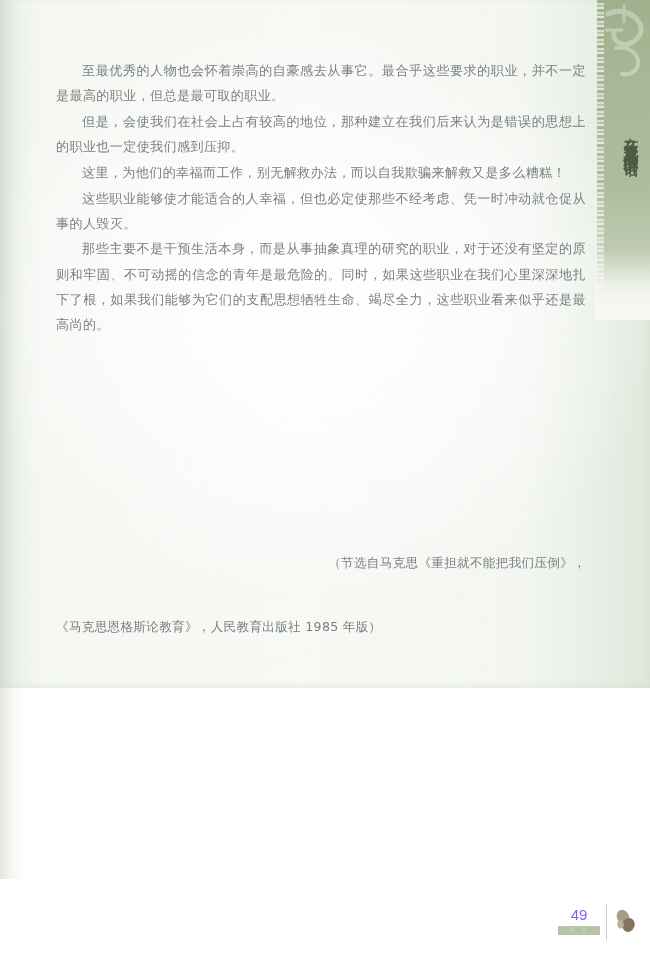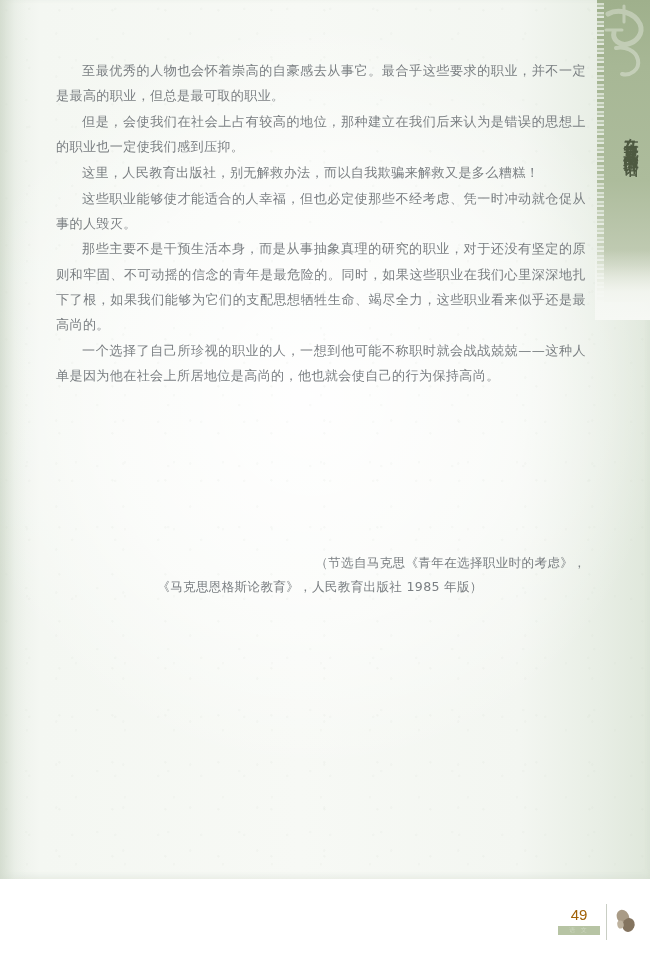--- a/index.html
+++ b/index.html
@@ -14,21 +14,21 @@
     overflow: hidden;
     font-family: "DejaVu Sans", sans-serif;
   }
 
   
   #page-sheet {
     position: absolute;
     left: 0;
     top: 0;
     width: 650px;
-    height: 879px;
+    height: 688px;
     background:
       radial-gradient(ellipse 70% 55% at 48% 45%, rgba(255,255,255,0.92) 0%, rgba(255,255,255,0.55) 45%, rgba(255,255,255,0.0) 78%),
       linear-gradient(90deg,
         #e2e9df 0px, #eef2ec 18px, #f4f7f2 40px,
         #f7f9f5 300px, #f3f6f1 520px, #e8eee5 600px, #dfe7db 650px),
       linear-gradient(180deg, #e9efe6 0%, #f4f7f2 12%, #f6f8f4 55%, #eef3ea 88%, #e6ece2 100%);
     box-shadow: inset 0 -2px 6px rgba(200,210,195,0.35);
   }
 
   
@@ -148,21 +148,21 @@
     top: 551px;
     width: 530px;
     font-family: "DejaVu Sans", sans-serif;
     font-size: 12.6px;
     line-height: 24px;
     color: #6f7478;
     letter-spacing: 0.3px;
     opacity: 0.92;
   }
   .attr-line { text-align: right; }
-  .attr-line.line2 { text-align: center; padding-right: 2px; }
+  .attr-line.line2 { text-align: left; padding-right: 2px; margin-top: 40px; }
 
   
   #folio {
     position: absolute;
     left: 558px;
     top: 906px;
     width: 92px;
     height: 40px;
   }
   #folio-rule {
@@ -174,21 +174,21 @@
     background: #c9cec4;
   }
   #folio-number {
     position: absolute;
     left: 0;
     top: 0;
     width: 42px;
     text-align: center;
     font-family: "Liberation Sans", sans-serif;
     font-size: 15px;
-    color: #a16207;
+    color: #8b5cf6;
   }
   #folio-bar {
     position: absolute;
     left: 0;
     top: 20px;
     width: 42px;
     height: 9px;
     background: #b7c4a4;
   }
   #folio-bar-label {
@@ -231,28 +231,27 @@
     <path d="M22 2 L22 18" stroke="#ffffff" stroke-width="3" stroke-linecap="round"></path>
   </svg>
 
   <div id="side-title">在马克思墓前的讲话</div>
 
   <div id="side-band-fade"></div>
 
   <div id="article">
       <p class="para">至最优秀的人物也会怀着崇高的自豪感去从事它。最合乎这些要求的职业，并不一定是最高的职业，但总是最可取的职业。</p>
       <p class="para">但是，会使我们在社会上占有较高的地位，那种建立在我们后来认为是错误的思想上的职业也一定使我们感到压抑。</p>
-      <p class="para">这里，人民教育出版社，别无解救办法，而以自我欺骗来解救又是多么糟糕！</p>
+      <p class="para">这里，为他们的幸福而工作，别无解救办法，而以自我欺骗来解救又是多么糟糕！</p>
       <p class="para">这些职业能够使才能适合的人幸福，但也必定使那些不经考虑、凭一时冲动就仓促从事的人毁灭。</p>
       <p class="para">那些主要不是干预生活本身，而是从事抽象真理的研究的职业，对于还没有坚定的原则和牢固、不可动摇的信念的青年是最危险的。同时，如果这些职业在我们心里深深地扎下了根，如果我们能够为它们的支配思想牺牲生命、竭尽全力，这些职业看来似乎还是最高尚的。</p>
-      <p class="para">一个选择了自己所珍视的职业的人，一想到他可能不称职时就会战战兢兢——这种人单是因为他在社会上所居地位是高尚的，他也就会使自己的行为保持高尚。</p>
     </div>
 
   <div id="attribution">
-    <div class="attr-line line1">（节选自马克思《青年在选择职业时的考虑》，</div>
+    <div class="attr-line line1">（节选自马克思《重担就不能把我们压倒》，</div>
     <div class="attr-line line2">《马克思恩格斯论教育》，人民教育出版社 1985 年版）</div>
   </div>
 </div>
 
 <div id="folio">
   <div id="folio-number">49</div>
   <div id="folio-bar"></div>
   <div id="folio-bar-label">语 文</div>
   <div id="folio-rule"></div>
   <svg id="folio-seal" viewBox="0 0 24 26">

